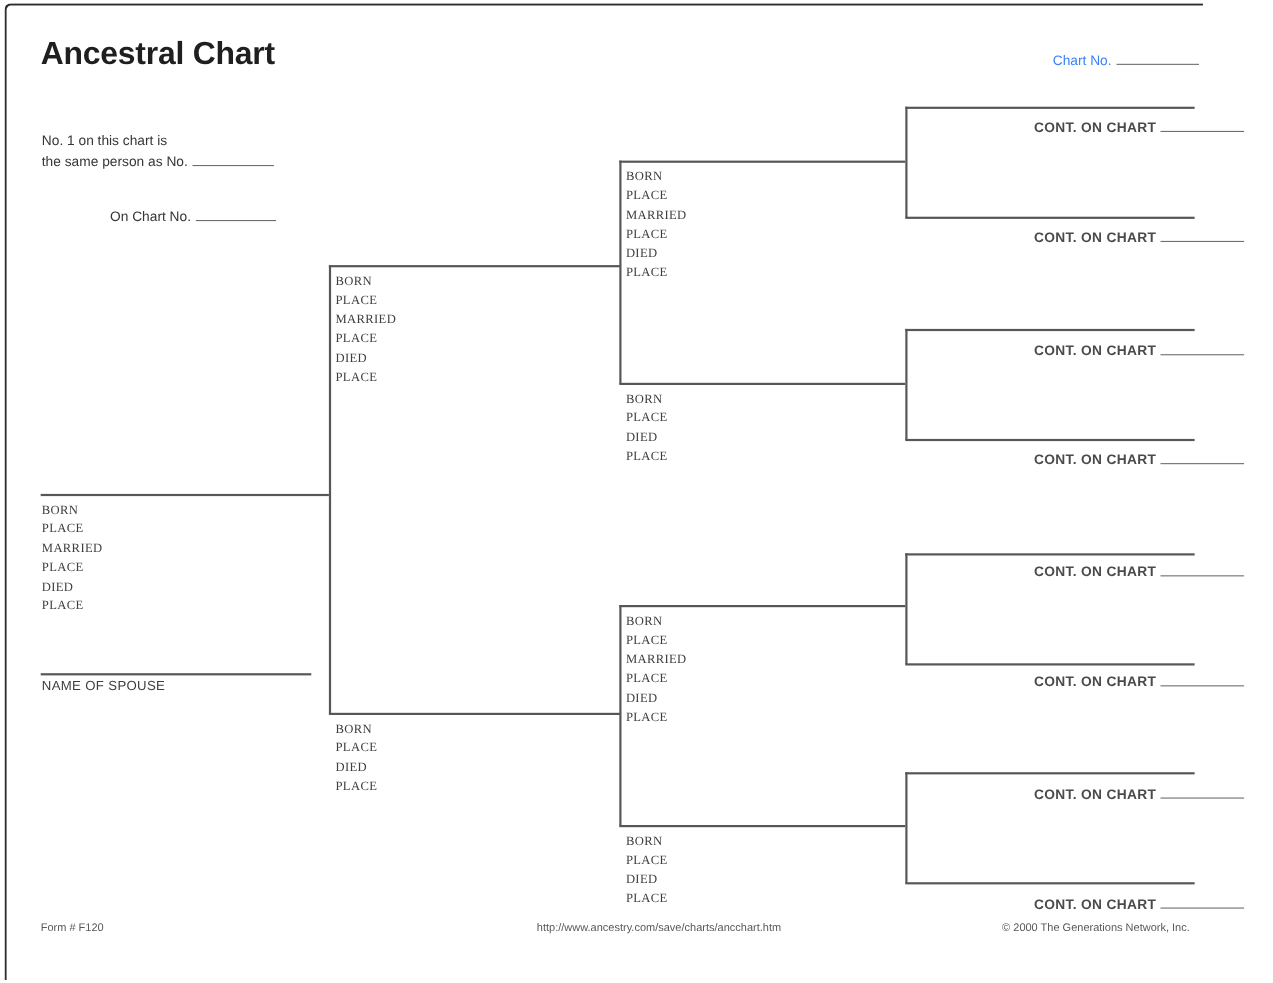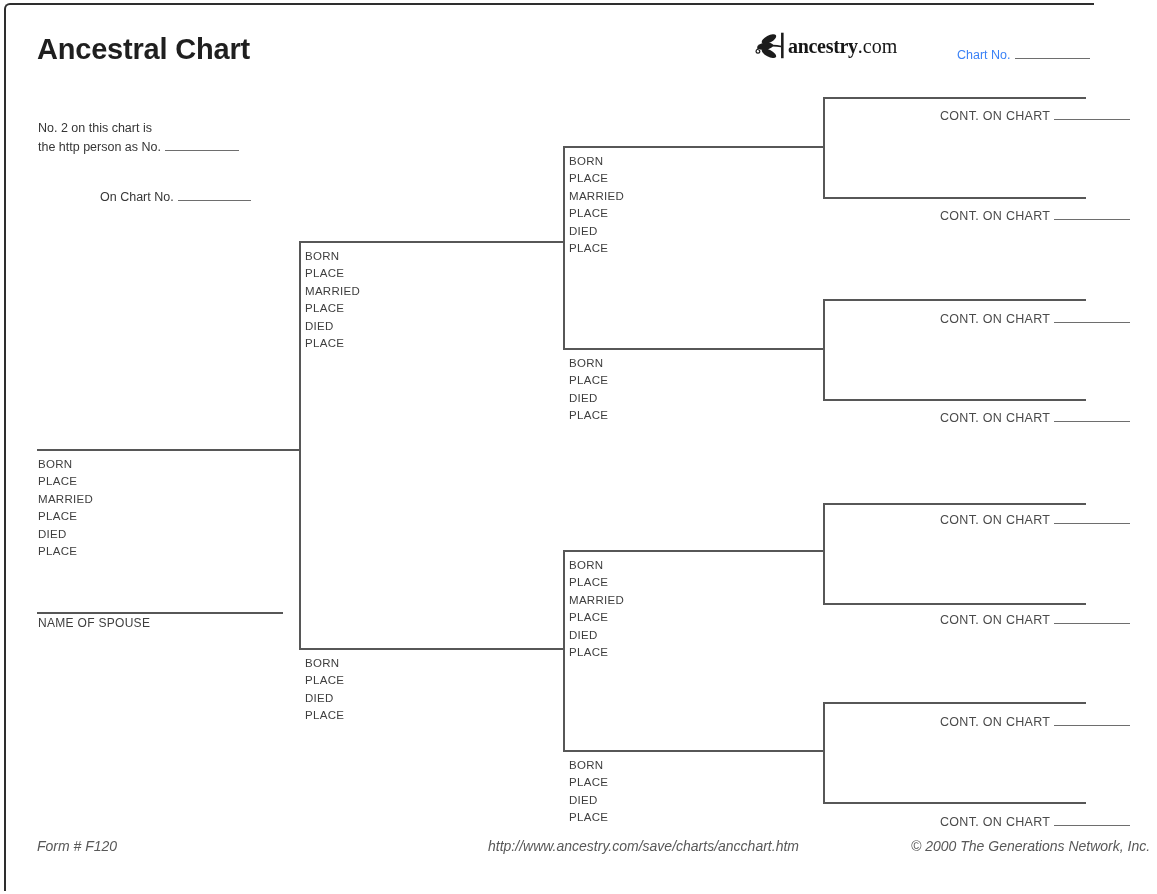--- a/index.html
+++ b/index.html
@@ -19,55 +19,42 @@
   }
   .logo { position:absolute; left:753px; top:30px; display:flex; align-items:center; }
   .logo svg { display:block; }
   .logo-text { font-family:"Liberation Serif", serif; font-size:20px; color:#161616; margin-left:1px; }
   .logo-text .brand { font-weight:bold; letter-spacing:-0.3px; }
   .chart-no { position:absolute; left:957px; top:46px; font-size:12.5px; color:#3b82f6; }
   .ref-line { position:absolute; font-size:12.5px; color:#363636; }
   .blank { display:inline-block; height:12px; border-bottom:1.2px solid #6e6e6e; margin-left:4px; vertical-align:baseline; }
   .hl { position:absolute; height:1.5px; background:#575757; }
   .vl { position:absolute; width:1.5px; background:#575757; }
-  .fields { position:absolute; display:flex; flex-direction:column; font-size:11.5px; line-height:17.4px; color:#3e3e3e; letter-spacing:0.3px; }
+  .fields { position:absolute; display:flex; flex-direction:column; font-size:11.5px; line-height:17.4px; color:#3e3e3e; letter-spacing:0.3px;font-family:Liberation Serif, serif; }
   .spouse-label { position:absolute; font-size:12px; letter-spacing:0.3px; color:#3e3e3e; }
-  .cont { position:absolute; font-size:12.5px; color:#4a4a4a; letter-spacing:0.3px; white-space:nowrap; }
-  .footer-item { position:absolute; font-size:14px; color:#585858;font-style:italic; }
+  .cont { position:absolute; font-size:12.5px; color:#4a4a4a; letter-spacing:0.3px; white-space:nowrap;font-weight:bold; }
+  .footer-item { position:absolute; font-size:10px; color:#585858; }
 </style>
 </head>
 <body>
 
 <div id="root">
 
   <div class="page-frame"></div>
 
   <h1 class="page-title">Ancestral Chart</h1>
 
-  <div class="logo">
-    <svg width="34" height="32" viewBox="0 0 32 30">
-      <g fill="#1c1c1c">
-        <ellipse cx="15" cy="8.5" rx="7.5" ry="3.3" transform="rotate(-28 15 8.5)"></ellipse>
-        <ellipse cx="11.5" cy="15.2" rx="7.6" ry="3.3" transform="rotate(-8 11.5 15.2)"></ellipse>
-        <ellipse cx="15" cy="21.8" rx="7.5" ry="3.3" transform="rotate(28 15 21.8)"></ellipse>
-        <rect x="26.4" y="2.5" width="2.4" height="24"></rect>
-      </g>
-      <path d="M26.5 15.5 C20 14 10 14.2 4 18.2" fill="none" stroke="#1c1c1c" stroke-width="1.6"></path>
-      <path d="M4.6 17.8 c-2.4 1.1 -2.3 4 0.2 3.9 c2 -0.1 2.2 -2.6 0.4 -3.1" fill="none" stroke="#1c1c1c" stroke-width="1.2"></path>
-    </svg>
-    <span class="logo-text"><span class="brand">ancestry</span><span>.com</span></span>
-  </div>
 
   <div class="chart-no">
     <span>Chart No.</span><span class="blank" style="width:75px"></span>
   </div>
 
-  <div class="ref-line" style="left:38px; top:121px;">No. 2 on this chart is</div>
+  <div class="ref-line" style="left:38px; top:121px;">No. 1 on this chart is</div>
   <div class="ref-line" style="left:38px; top:138px;">
-    <span>the http person as No.</span><span class="blank" style="width:74px"></span>
+    <span>the same person as No.</span><span class="blank" style="width:74px"></span>
   </div>
   <div class="ref-line" style="left:100px; top:188px;">
     <span>On Chart No.</span><span class="blank" style="width:73px"></span>
   </div>
 
   <div class="hl" style="left:37px; top:449px; width:262px;"></div>
   <div class="fields" style="left:38px; top:456px;">
     <span>BORN</span>
     <span>PLACE</span>
     <span>MARRIED</span>

